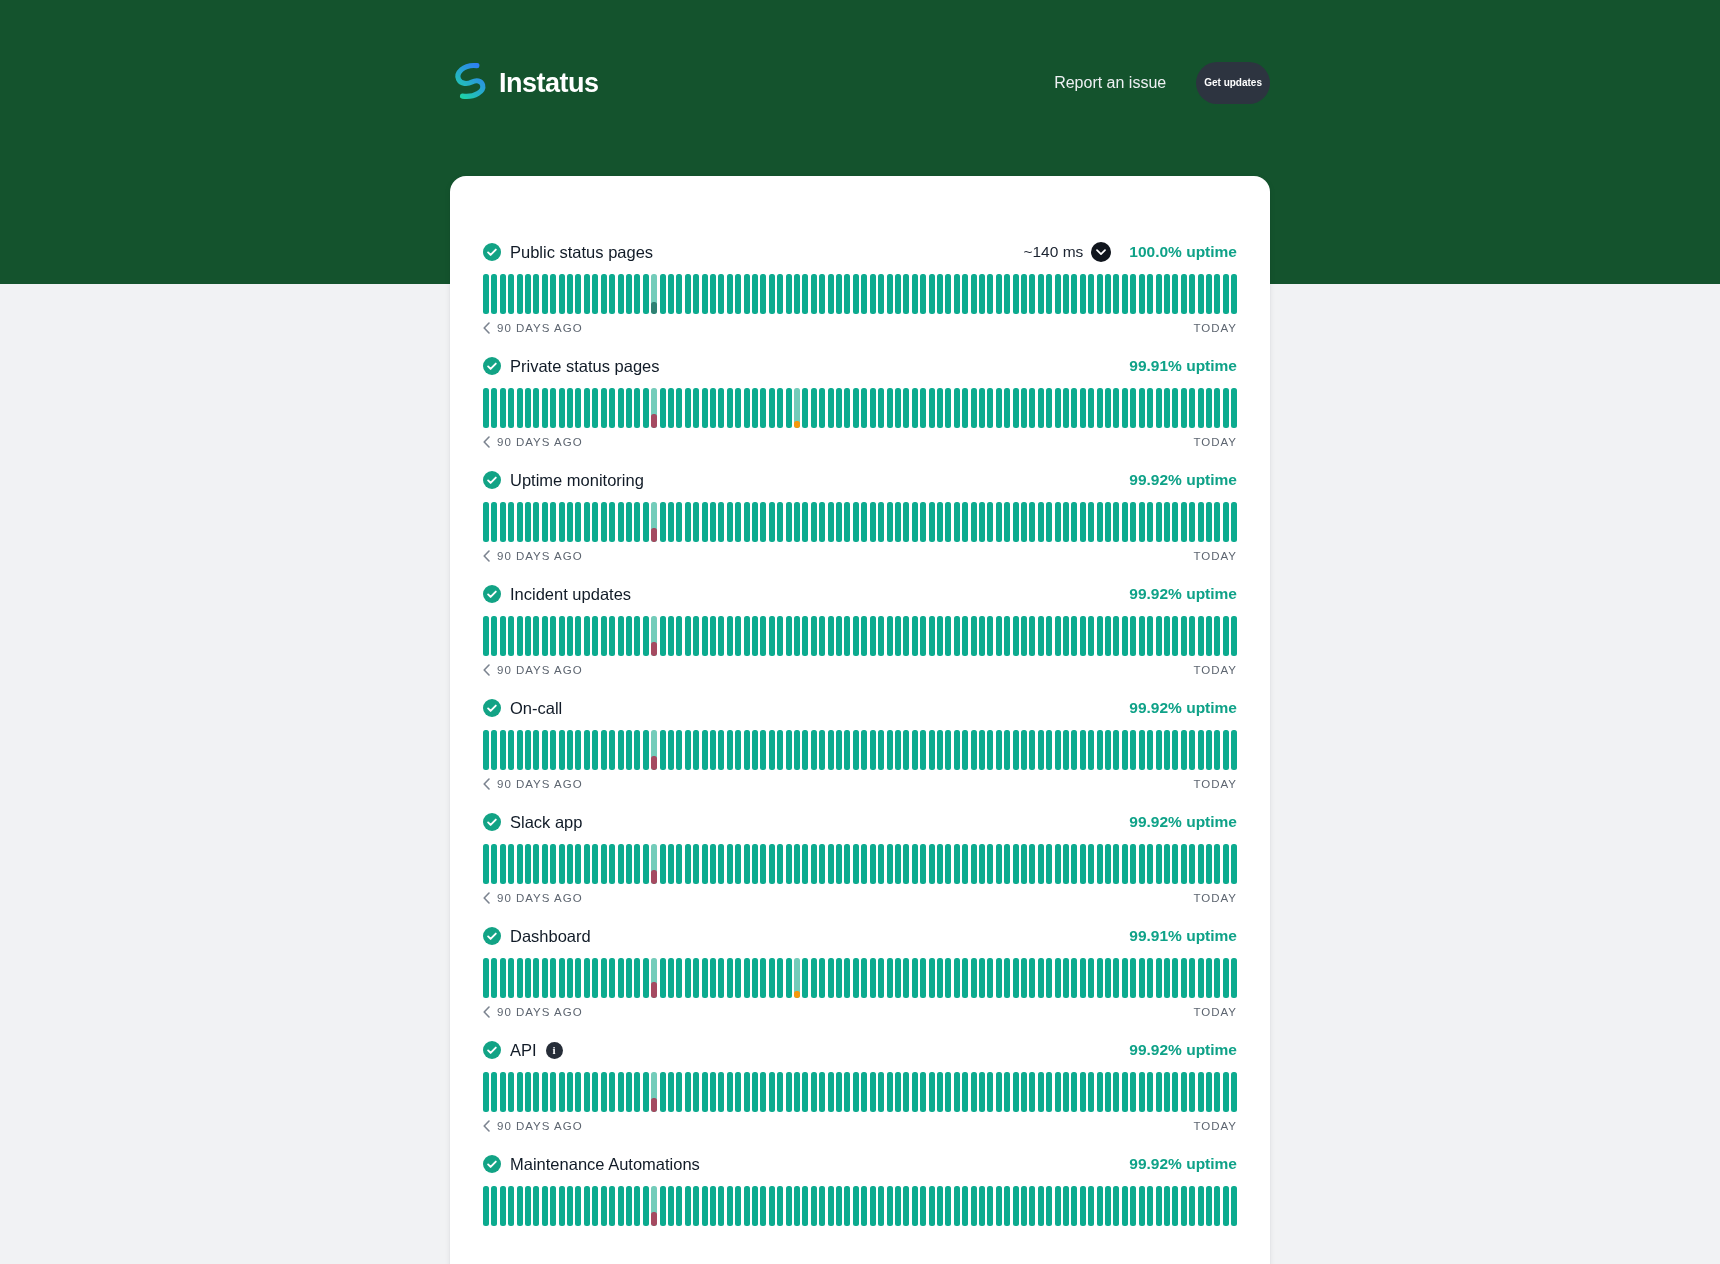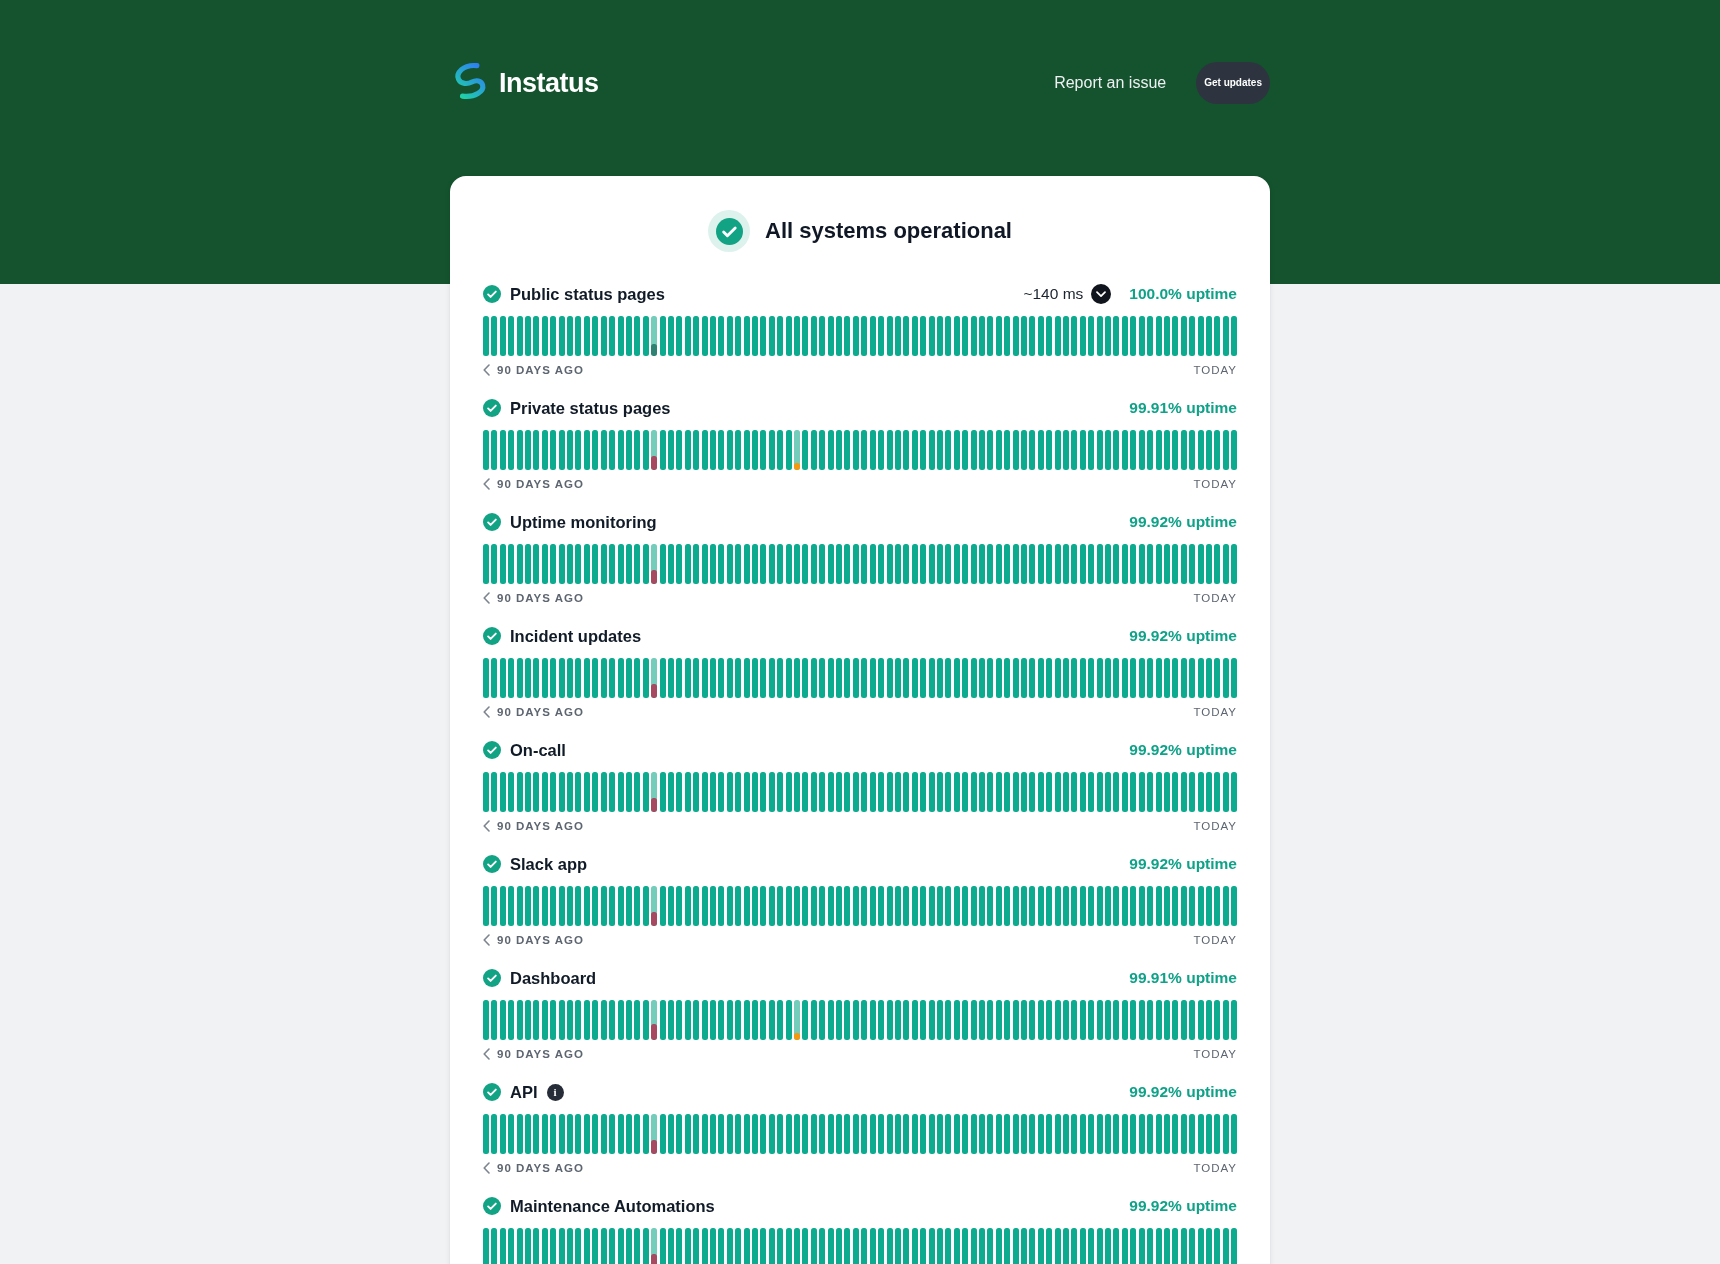--- a/index.html
+++ b/index.html
@@ -36,21 +36,21 @@
     display:grid; place-items:center;
   }
   .status-title { font-size:22px; font-weight:600; color:#101826; }
   
   .services { margin-top:30px; }
   .service { margin-bottom:20px; }
   .service-header { display:flex; align-items:center; min-height:24px; }
   .check-badge { width:18px; height:18px; flex:0 0 auto; display:grid; place-items:center; }
   .halo .check-badge { width:27px; height:27px; }
   .check-badge svg { width:100%; height:100%; display:block; }
-  .service-name { margin-left:9px; font-size:16.5px; font-weight:700; color:#111b27;text-align:center; }
+  .service-name { margin-left:9px; font-size:16.5px; font-weight:400; color:#111b27;text-align:center; }
   .info-badge {
     margin-left:9px; width:17px; height:17px; border-radius:50%;
     background:#262d38; color:#ffffff; font-size:11px; font-weight:700;
     display:grid; place-items:center; font-family:"Liberation Serif", serif;
     cursor:pointer;
   }
   .sh-right { margin-left:auto; display:flex; align-items:center; gap:18px; }
   .response { display:flex; align-items:center; gap:8px; }
   .response-value { font-size:15.5px; font-weight:500; color:#1b2330; }
   .response-toggle {
@@ -60,21 +60,21 @@
   .uptime { font-size:15.5px; font-weight:600; color:#0fa288; }
   .bars { margin-top:10px; display:flex; gap:2.4px; height:40px; }
   .bar { flex:1; background:#0cab8f; border-radius:2.5px; position:relative; overflow:hidden; }
   .bar.light { background:#74ccba; }
   .bar .seg { position:absolute; left:0; right:0; bottom:0; border-radius:2.5px; }
   .timeline {
     display:flex; justify-content:space-between; align-items:center;
     margin-top:8px; font-size:11.5px; font-weight:500;
     letter-spacing:1px; color:#5d6570;
   }
-  .tl-left { display:flex; align-items:center; gap:7px;font-weight:bold; }
+  .tl-left { display:flex; align-items:center; gap:7px; }
   .tl-chevron { display:grid; place-items:center; background:none; border:none; cursor:pointer; padding:0; }
 </style>
 </head>
 <body>
 
 <svg width="0" height="0" style="position:absolute">
   <defs>
     <linearGradient id="logo-grad" x1="0" y1="1" x2="1" y2="0">
       <stop offset="0" stop-color="#1ed3a5"></stop>
       <stop offset="1" stop-color="#2f7cf6"></stop>
@@ -98,30 +98,20 @@
     </div>
     <div class="nav">
       <span class="report-link">Report an issue</span>
       <button class="updates-btn">Get updates</button>
     </div>
   </div>
 </div>
 
 <div class="card">
 
-  <div class="status-banner">
-    <span class="halo">
-      <span class="check-badge">
-        <svg viewBox="0 0 18 18">
-            <use href="#check-circle"></use>
-          </svg>
-      </span>
-    </span>
-    <span class="status-title">All systems operational</span>
-  </div>
 
   <div class="services">
   <div class="service">
     <div class="service-header">
       <span class="check-badge">
         <svg viewBox="0 0 18 18">
               <use href="#check-circle"></use>
             </svg>
       </span>
       <span class="service-name">Public status pages</span>

